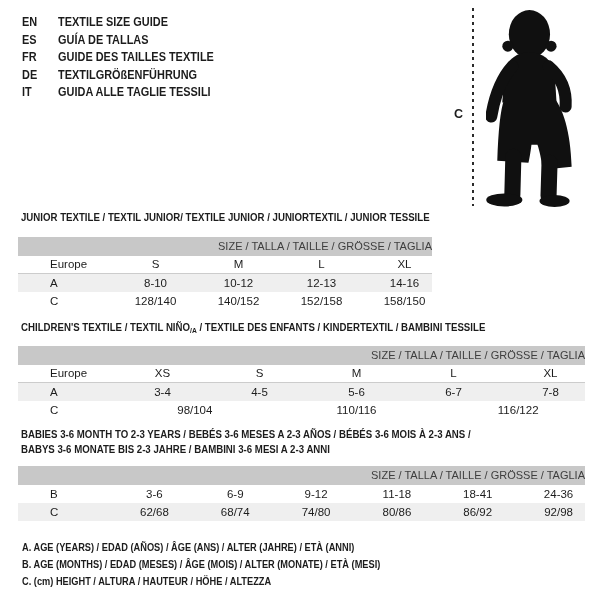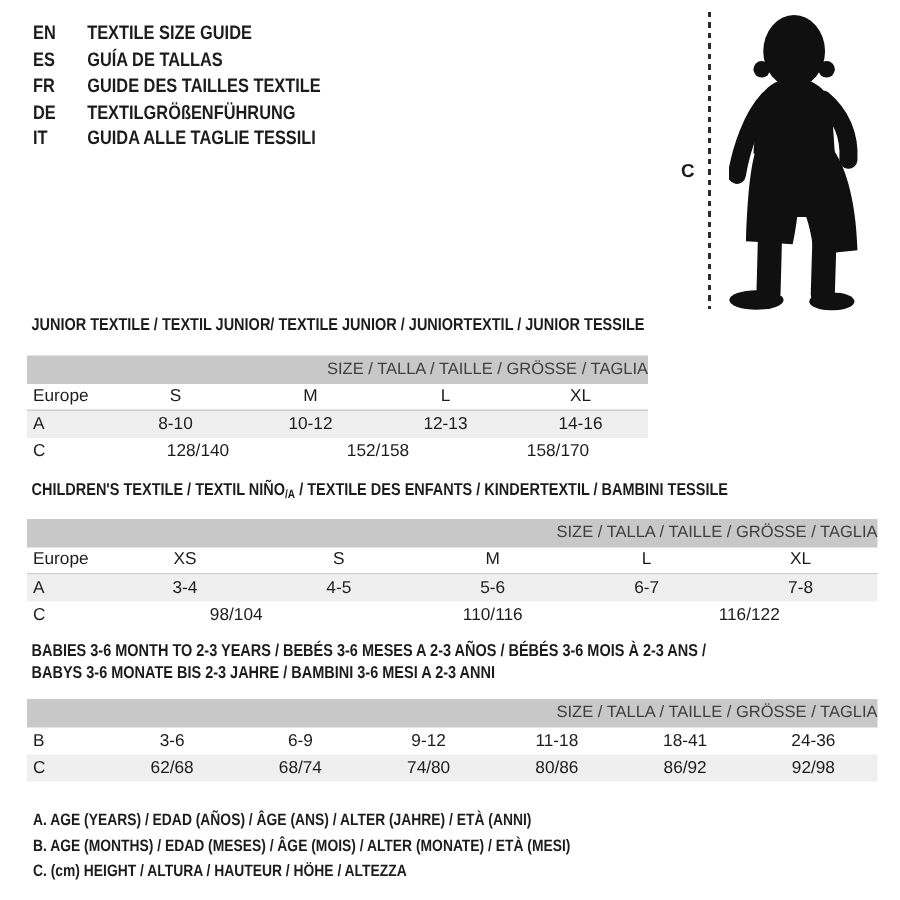--- a/index.html
+++ b/index.html
@@ -46,21 +46,21 @@
   .bar3 { left:18px; top:466px; width:567px; }
 
   
   .tbl { font-size:11.5px; }
   .tbl1 { left:18px; top:256px; width:414px; }
   .tbl2 { left:18px; top:365px; width:567px; }
   .tbl3 { left:18px; top:485px; width:567px; }
   .row { display:flex; height:18px; line-height:18px; }
   .row.hdr { border-bottom:1px solid var(--c-border,#cccccc); line-height:17px; }
   .row.shade { background:var(--c-row_alt,#efefef); }
-  .cell { flex:1; text-align:center; }
+  .cell { flex:1; text-align:center;margin-left:28px; }
   .cell.lbl { flex:0 0 54px; text-align:left; padding-left:4px; }
 
   
   .fns { left:22px; top:539px; font-weight:bold; font-size:11px; line-height:17px; }
 </style>
 </head>
 <body>
 
 <div class="abs langs cond">
   <div class="lang-row">
@@ -116,22 +116,23 @@
   <div class="row shade">
     <div class="cell lbl">A</div>
     <div class="cell">8-10</div>
     <div class="cell">10-12</div>
     <div class="cell">12-13</div>
     <div class="cell">14-16</div>
   </div>
   <div class="row">
     <div class="cell lbl">C</div>
     <div class="cell">128/140</div>
+    <div class="cell">140/152</div>
     <div class="cell">152/158</div>
-    <div class="cell">158/170</div>
+    <div class="cell">158/150</div>
   </div>
 </div>
 
 <div class="abs sec-title st2 cond">
   <span>CHILDREN'S TEXTILE / TEXTIL NIÑO</span><span class="sub-a">/A</span><span> / TEXTILE DES ENFANTS / KINDERTEXTIL / BAMBINI TESSILE</span>
 </div>
 <div class="abs size-bar bar2">SIZE / TALLA / TAILLE / GRÖSSE / TAGLIA</div>
 <div class="abs tbl tbl2">
   <div class="row hdr">
     <div class="cell lbl">Europe</div>

